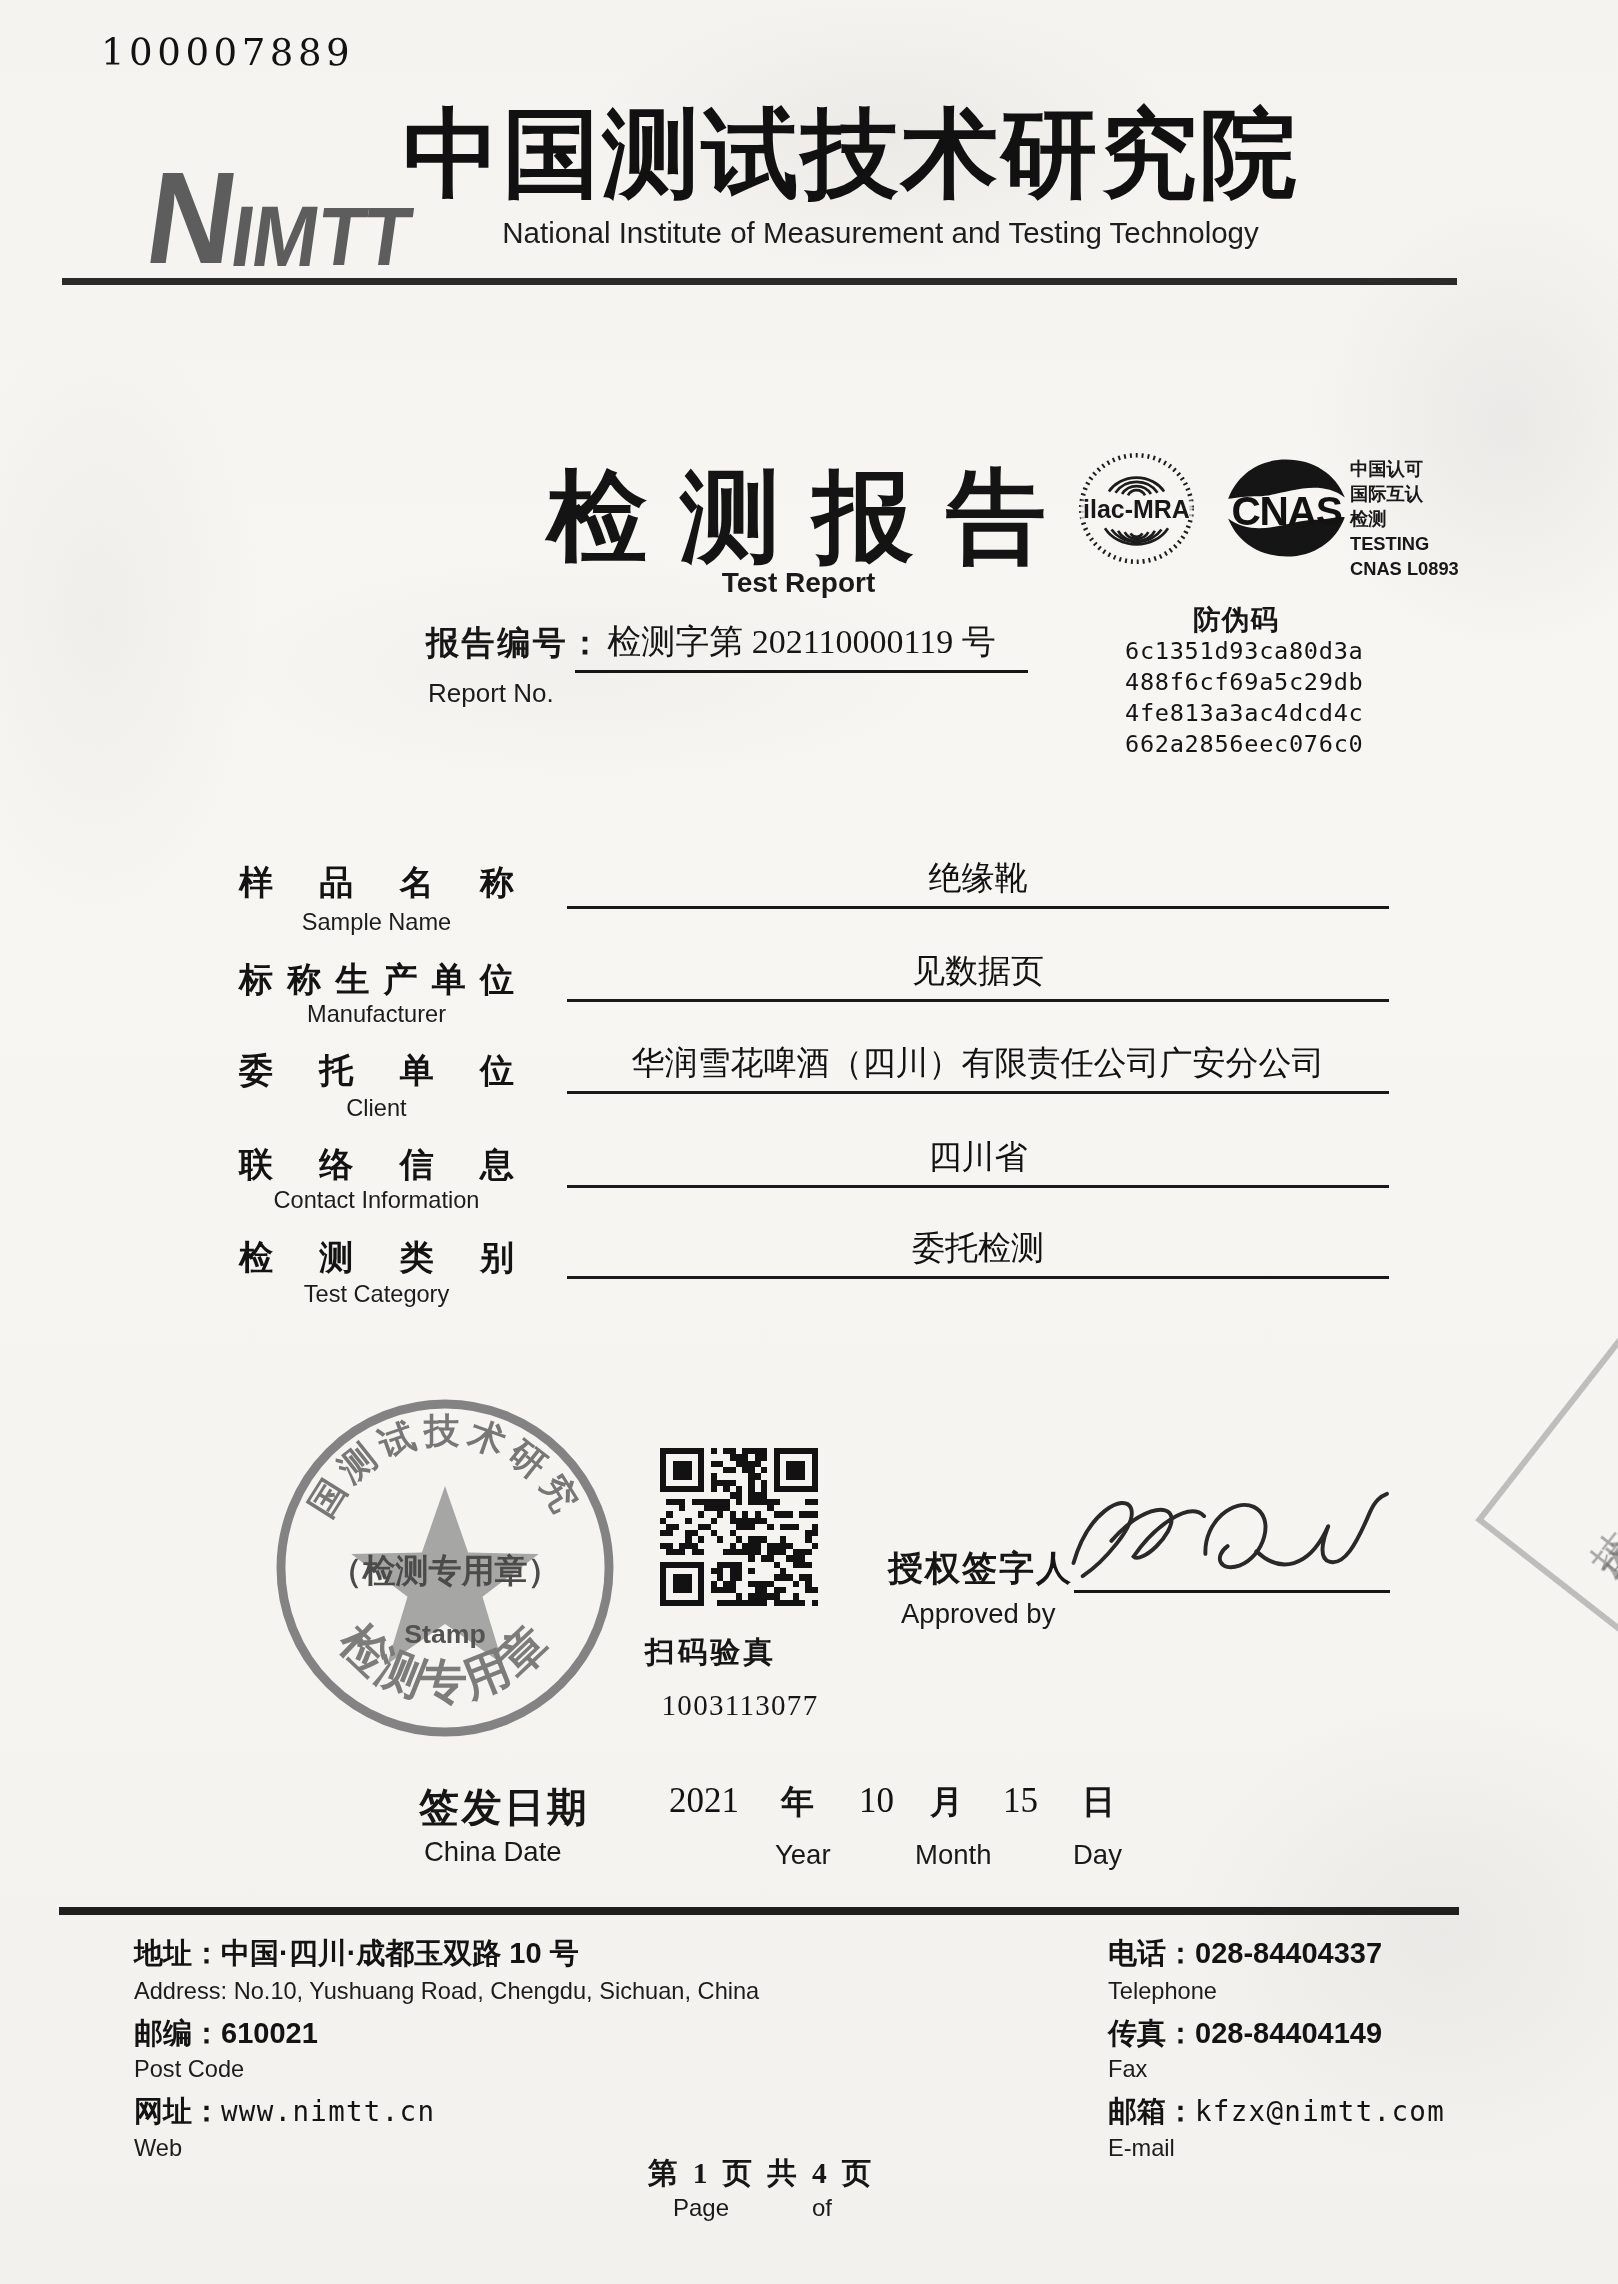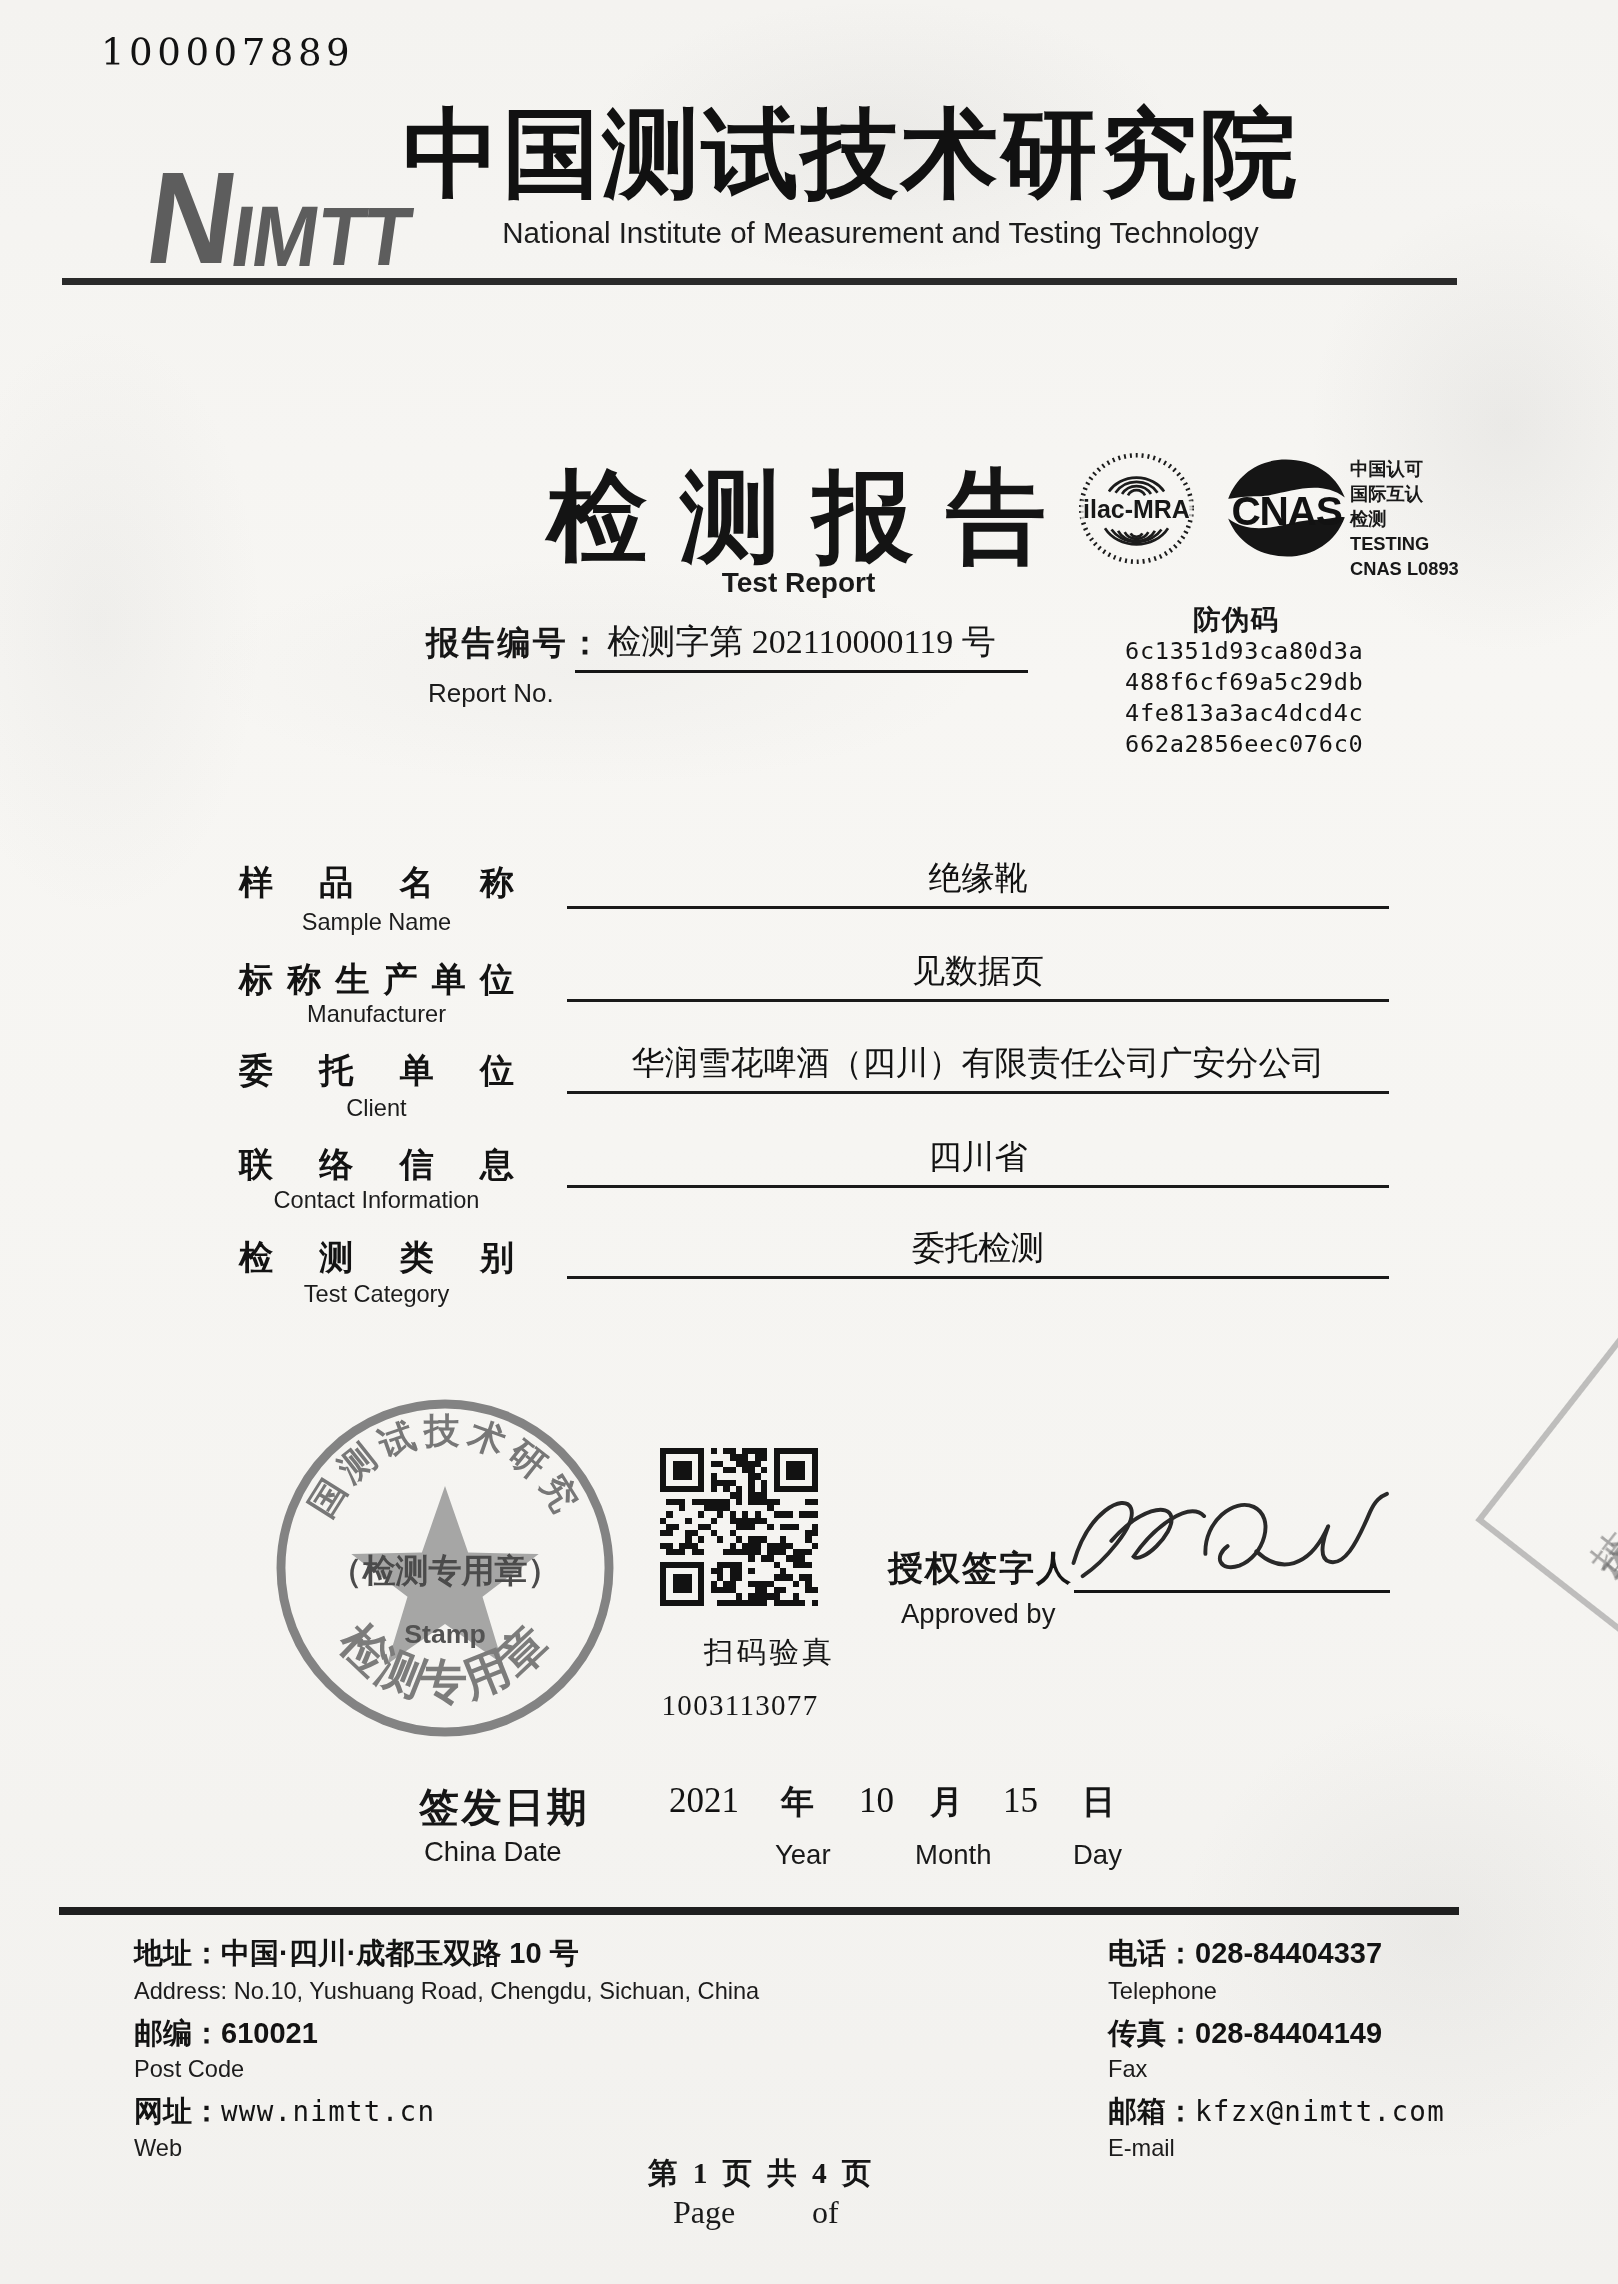--- a/index.html
+++ b/index.html
@@ -40,42 +40,42 @@
   .anti-label{left:1193px;top:602px;font-size:27.5px;font-weight:700;letter-spacing:1.3px;}
   .anti-lines{left:1125px;top:636px;font-family:"DejaVu Sans Mono","Liberation Mono",monospace;font-size:23.6px;line-height:31px;color:#141414;letter-spacing:0.7px;}
 
   .f-label{left:239px;width:275px;font-size:34px;font-weight:700;color:#131313;}
   .char-justify{display:flex;justify-content:space-between;}
   .f-en{left:226px;width:301px;text-align:center;font-size:23.6px;color:#1c1c1c;white-space:nowrap;}
   .f-line{left:567px;width:822px;height:48px;border-bottom:3.3px solid #1a1a1a;display:flex;justify-content:center;align-items:flex-end;padding-bottom:5.2px;font-family:"Liberation Serif","DejaVu Serif",serif;font-size:33px;white-space:nowrap;color:#121212;}
 
   .stamp-svg{left:267px;top:1390px;opacity:.93;}
   .qr-svg{left:660px;top:1448px;}
-  .qr-caption{left:645px;top:1633px;width:190px;text-align:right;font-size:29.5px;font-weight:400;letter-spacing:3.3px;}
+  .qr-caption{left:645px;top:1633px;width:190px;text-align:left;font-size:29.5px;font-weight:700;letter-spacing:3.3px;}
   .qr-num{left:645px;top:1689px;width:190px;text-align:center;font-family:"Liberation Serif","DejaVu Serif",serif;font-size:29px;letter-spacing:1.3px;}
 
   .appr-label{left:888px;top:1545px;font-size:35px;font-weight:700;letter-spacing:2px;}
   .appr-en{left:901px;top:1598px;font-size:27.5px;color:#191919;}
   .sig-svg{left:1048px;top:1486px;}
   .sig-line{left:1074px;top:1590px;width:316px;height:3.3px;background:#151515;}
 
   .issue-label{left:419px;top:1780px;font-size:40px;font-weight:700;letter-spacing:2.6px;}
   .issue-en{left:424px;top:1836px;font-size:27.5px;color:#191919;}
   .date-num{top:1781px;font-family:"Liberation Serif","DejaVu Serif",serif;font-size:35px;color:#121212;}
   .date-unit{top:1780px;font-size:33px;font-weight:700;}
   .date-sub{top:1839px;font-size:27.5px;color:#191919;}
 
   .rule-bottom{left:59px;top:1907px;width:1400px;height:7.9px;background:#1f1f1f;}
   .ft-cn{font-size:29px;font-weight:700;color:#131313;white-space:nowrap;}
   .ft-en{font-size:23.6px;color:#1c1c1c;white-space:nowrap;}
   .ft-val-mono{font-family:"DejaVu Sans Mono","Liberation Mono",monospace;font-weight:400;font-size:27.5px;letter-spacing:1.3px;}
   .ft-val-sans{font-weight:600;}
 
   .pg-cn{left:648px;top:2154px;font-size:29.5px;font-weight:600;letter-spacing:3.9px;font-family:"Liberation Serif","DejaVu Serif",serif;white-space:nowrap;}
-  .pg-en{top:2194px;font-size:32px;color:#1a1a1a;font-family:Liberation Serif, serif;}
+  .pg-en{top:2194px;font-size:24px;color:#1a1a1a;}
 
   .side-stamp{
     left:1500px;top:1336px;width:341px;height:223px;
     border:6.5px solid rgba(130,130,130,.48);
     transform:rotate(-52deg);
     display:flex;align-items:center;justify-content:flex-start;
     filter:blur(0.7px);
   }
   .side-stamp .txt{
     margin-left:26px;

